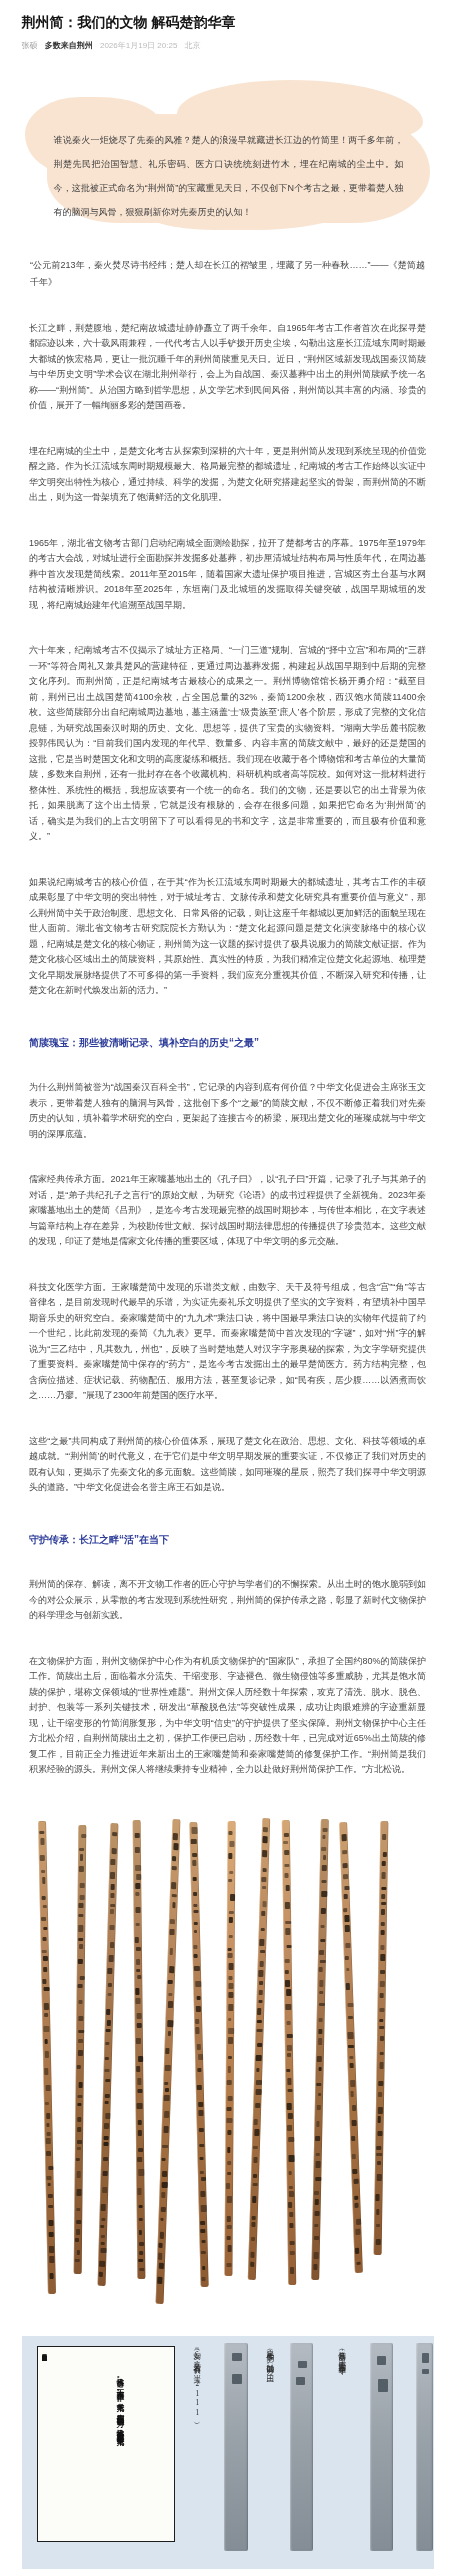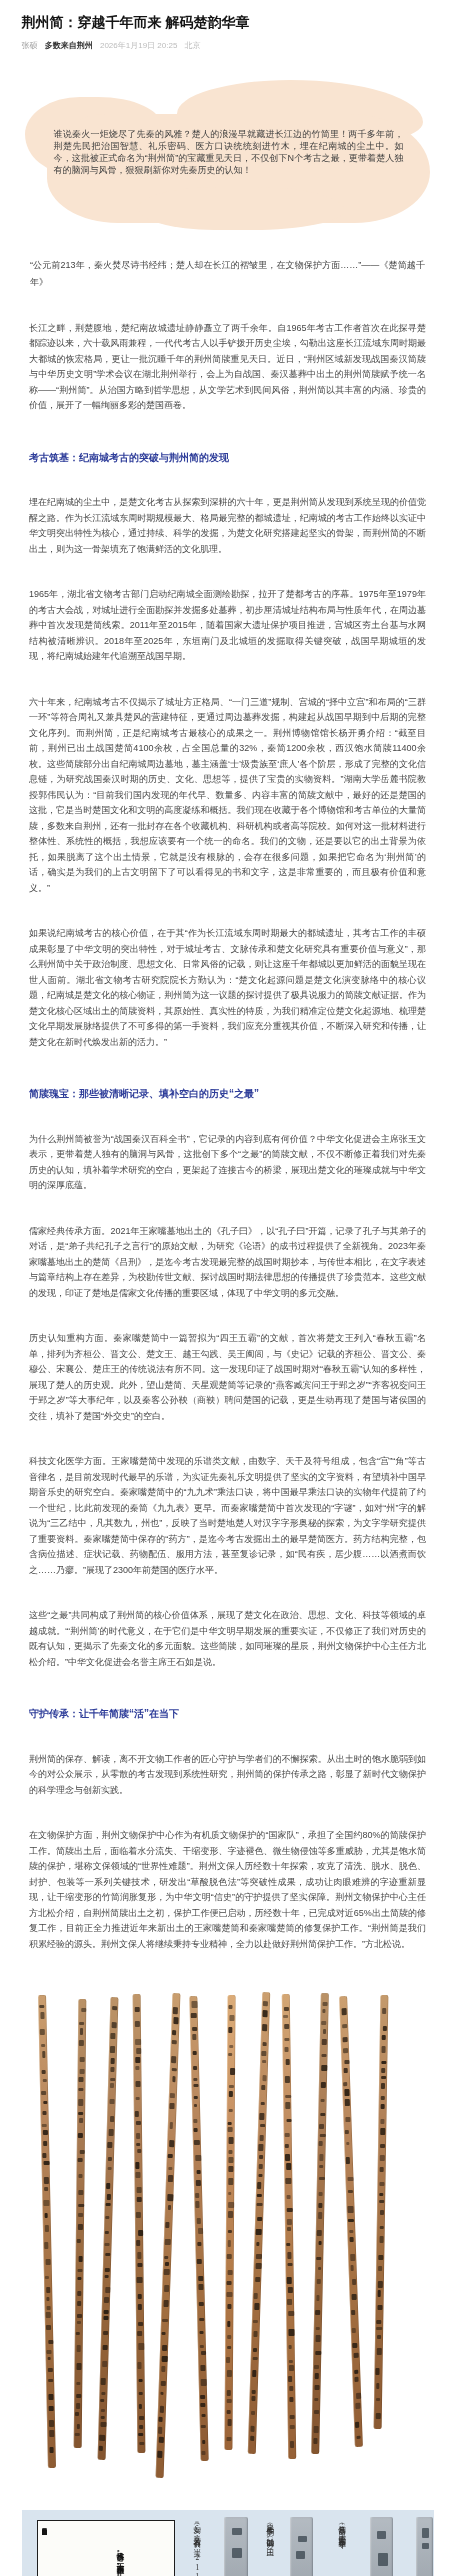--- a/index.html
+++ b/index.html
@@ -15,21 +15,21 @@
   .byline .account{color:#333333;font-weight:bold;}
   .byline .meta{color:#bcbcbc;}
 
   
   .intro-wrap{position:relative;margin:15.5px 21.6px 0;height:164px;}
   .blob{position:absolute;background:var(--blob,#f9e4d1);}
   .blob.b1{left:25px;top:47px;right:3.1px;height:109px;border-radius:62px 82px 77px 72px / 49px 59px 52px 46px;}
   .blob.b2{left:155px;top:13.4px;width:246px;height:68px;border-radius:58% 68% 52% 62% / 62% 78% 48% 58%;}
   .blob.b3{left:3.1px;top:30px;width:138px;height:78px;border-radius:55% 65% 58% 50% / 66% 55% 62% 72%;}
   .blob.b4{left:116px;top:120px;width:206px;height:43px;border-radius:48% 52% 55% 45% / 60% 65% 55% 62%;}
-  .intro-text{position:relative;z-index:1;padding:61px 30px 0 32px;font-size:9px;line-height:12px;color:#3e3e3e;text-align:justify;}
+  .intro-text{position:relative;z-index:1;padding:61px 30px 0 32px;font-size:9px;line-height:24px;color:#3e3e3e;text-align:justify;}
 
   .quote{margin:26px 30px 0;font-size:9px;line-height:17px;color:#454545;text-align:justify;}
   .para{margin:30px 29px 0;font-size:9px;line-height:15.5px;color:#474747;text-align:justify;}
   .section-heading{margin:37px 29px 0;font-size:10px;line-height:14.4px;font-weight:bold;color:var(--heading,#2f3e9a);}
 
   
   .figure1{position:relative;margin:40px auto 0;width:412px;height:489px;background:#ffffff;}
   .slip{position:absolute;top:0;width:7.7px;border-radius:2.1px;
         background:linear-gradient(180deg,#c89d6e 0%,#b5845a 28%,#a26f41 62%,#8d5b33 100%);
         box-shadow:inset 0.5px 0 0 rgba(255,245,225,.45), inset -0.5px 0 0 rgba(60,35,15,.35);}
@@ -52,55 +52,53 @@
         background:linear-gradient(180deg,#b4bbc2 0%,#99a1a9 45%,#848d95 100%);
         box-shadow:inset 1px 0 1.5px rgba(255,255,255,.35), inset -1px 0 1.5px rgba(40,50,60,.3);}
   .gray-slip .ink{position:absolute;background:#27323c;border-radius:1px;opacity:.65;}
 </style>
 </head>
 <body>
 
 <div class="page">
 
   <div class="header">
-    <h1 class="title">荆州简：穿越千年而来 解码楚韵华章</h1>
+    <h1 class="title">荆州简：我们的文物 解码楚韵华章</h1>
     <div class="byline">
       <span class="author">张硕</span>
       <span class="account">多数来自荆州</span>
       <span class="meta">2026年1月19日 20:25</span>
       <span class="meta">北京</span>
     </div>
   </div>
 
   <div class="intro-wrap">
     <div class="blob b2"></div>
     <div class="blob b3"></div>
     <div class="blob b1"></div>
     <div class="blob b4"></div>
     <div class="intro-text">谁说秦火一炬烧尽了先秦的风雅？楚人的浪漫早就藏进长江边的竹简里！两千多年前，荆楚先民把治国智慧、礼乐密码、医方口诀统统刻进竹木，埋在纪南城的尘土中。如今，这批被正式命名为“荆州简”的宝藏重见天日，不仅创下N个考古之最，更带着楚人独有的脑洞与风骨，狠狠刷新你对先秦历史的认知！</div>
   </div>
 
-  <p class="quote">“公元前213年，秦火焚尽诗书经纬；楚人却在长江的褶皱里，在文物保护方面……”——《楚简越千年》</p>
+  <p class="quote">“公元前213年，秦火焚尽诗书经纬；楚人却在长江的褶皱里，埋藏了另一种春秋……”——《楚简越千年》</p>
 
   <p class="para">长江之畔，荆楚腹地，楚纪南故城遗址静静矗立了两千余年。自1965年考古工作者首次在此探寻楚都踪迹以来，六十载风雨兼程，一代代考古人以手铲拨开历史尘埃，勾勒出这座长江流域东周时期最大都城的恢宏格局，更让一批沉睡千年的荆州简牍重见天日。近日，“荆州区域新发现战国秦汉简牍与中华历史文明”学术会议在湖北荆州举行，会上为自战国、秦汉墓葬中出土的荆州简牍赋予统一名称——“荆州简”。从治国方略到哲学思想，从文学艺术到民间风俗，荆州简以其丰富的内涵、珍贵的价值，展开了一幅绚丽多彩的楚国画卷。</p>
 
-  <h2 class="section-heading">考古筑基：纪南城考古的突破与荆州简的发现</h2>
   <p class="para">埋在纪南城的尘土中，是楚文化考古从探索到深耕的六十年，更是荆州简从发现到系统呈现的价值觉醒之路。作为长江流域东周时期规模最大、格局最完整的都城遗址，纪南城的考古工作始终以实证中华文明突出特性为核心，通过持续、科学的发掘，为楚文化研究搭建起坚实的骨架，而荆州简的不断出土，则为这一骨架填充了饱满鲜活的文化肌理。</p>
   <p class="para">1965年，湖北省文物考古部门启动纪南城全面测绘勘探，拉开了楚都考古的序幕。1975年至1979年的考古大会战，对城址进行全面勘探并发掘多处墓葬，初步厘清城址结构布局与性质年代，在周边墓葬中首次发现楚简线索。2011年至2015年，随着国家大遗址保护项目推进，宫城区夯土台基与水网结构被清晰辨识。2018年至2025年，东垣南门及北城垣的发掘取得关键突破，战国早期城垣的发现，将纪南城始建年代追溯至战国早期。</p>
   <p class="para">六十年来，纪南城考古不仅揭示了城址方正格局、“一门三道”规制、宫城的“择中立宫”和布局的“三群一环”等符合周礼又兼具楚风的营建特征，更通过周边墓葬发掘，构建起从战国早期到中后期的完整文化序列。而荆州简，正是纪南城考古最核心的成果之一。荆州博物馆馆长杨开勇介绍：“截至目前，荆州已出土战国楚简4100余枚，占全国总量的32%，秦简1200余枚，西汉饱水简牍11400余枚。这些简牍部分出自纪南城周边墓地，墓主涵盖‘士’级贵族至‘庶人’各个阶层，形成了完整的文化信息链，为研究战国秦汉时期的历史、文化、思想等，提供了宝贵的实物资料。”湖南大学岳麓书院教授郭伟民认为：“目前我们国内发现的年代早、数量多、内容丰富的简牍文献中，最好的还是楚国的这批，它是当时楚国文化和文明的高度凝练和概括。我们现在收藏于各个博物馆和考古单位的大量简牍，多数来自荆州，还有一批封存在各个收藏机构、科研机构或者高等院校。如何对这一批材料进行整体性、系统性的概括，我想应该要有一个统一的命名。我们的文物，还是要以它的出土背景为依托，如果脱离了这个出土情景，它就是没有根脉的，会存在很多问题，如果把它命名为‘荆州简’的话，确实是为我们的上古文明留下了可以看得见的书和文字，这是非常重要的，而且极有价值和意义。”</p>
   <p class="para">如果说纪南城考古的核心价值，在于其“作为长江流域东周时期最大的都城遗址，其考古工作的丰硕成果彰显了中华文明的突出特性，对于城址考古、文脉传承和楚文化研究具有重要价值与意义”，那么荆州简中关于政治制度、思想文化、日常风俗的记载，则让这座千年都城以更加鲜活的面貌呈现在世人面前。湖北省文物考古研究院院长方勤认为：“楚文化起源问题是楚文化演变脉络中的核心议题，纪南城是楚文化的核心物证，荆州简为这一议题的探讨提供了极具说服力的简牍文献证据。作为楚文化核心区域出土的简牍资料，其原始性、真实性的特质，为我们精准定位楚文化起源地、梳理楚文化早期发展脉络提供了不可多得的第一手资料，我们应充分重视其价值，不断深入研究和传播，让楚文化在新时代焕发出新的活力。”</p>
 
   <h2 class="section-heading">简牍瑰宝：那些被清晰记录、填补空白的历史“之最”</h2>
   <p class="para">为什么荆州简被誉为“战国秦汉百科全书”，它记录的内容到底有何价值？中华文化促进会主席张玉文表示，更带着楚人独有的脑洞与风骨，这批创下多个“之最”的简牍文献，不仅不断修正着我们对先秦历史的认知，填补着学术研究的空白，更架起了连接古今的桥梁，展现出楚文化的璀璨成就与中华文明的深厚底蕴。</p>
   <p class="para">儒家经典传承方面。2021年王家嘴墓地出土的《孔子曰》，以“孔子曰”开篇，记录了孔子与其弟子的对话，是“弟子共纪孔子之言行”的原始文献，为研究《论语》的成书过程提供了全新视角。2023年秦家嘴墓地出土的楚简《吕刑》，是迄今考古发现最完整的战国时期抄本，与传世本相比，在文字表述与篇章结构上存在差异，为校勘传世文献、探讨战国时期法律思想的传播提供了珍贵范本。这些文献的发现，印证了楚地是儒家文化传播的重要区域，体现了中华文明的多元交融。</p>
-  <p class="para">历史认知重构方面。秦家嘴楚简中一篇暂拟为“四王五霸”的文献，首次将楚文王列入“春秋五霸”名单，排列为齐桓公、晋文公、楚文王、越王勾践、吴王阖闾，与《史记》记载的齐桓公、晋文公、秦穆公、宋襄公、楚庄王的传统说法有所不同。这一发现印证了战国时期对“春秋五霸”认知的多样性，展现了楚人的历史观。此外，望山楚简、天星观楚简等记录的“燕客臧宾问王于郢之岁”“齐客祝窔问王于郢之岁”等大事纪年，以及秦客公孙鞅（商鞅）聘问楚国的记载，更是生动再现了楚国与诸侯国的交往，填补了楚国“外交史”的空白。</p>
   <p class="para">科技文化医学方面。王家嘴楚简中发现的乐谱类文献，由数字、天干及符号组成，包含“宫”“角”等古音律名，是目前发现时代最早的乐谱，为实证先秦礼乐文明提供了坚实的文字资料，有望填补中国早期音乐史的研究空白。秦家嘴楚简中的“九九术”乘法口诀，将中国最早乘法口诀的实物年代提前了约一个世纪，比此前发现的秦简《九九表》更早。而秦家嘴楚简中首次发现的“字谜”，如对“州”字的解说为“三乙结中，凡其数九，州也”，反映了当时楚地楚人对汉字字形奥秘的探索，为文字学研究提供了重要资料。秦家嘴楚简中保存的“药方”，是迄今考古发掘出土的最早楚简医方。药方结构完整，包含病位描述、症状记载、药物配伍、服用方法，甚至复诊记录，如“民有疾，居少腹……以酒煮而饮之……乃瘳。”展现了2300年前楚国的医疗水平。</p>
-  <p class="para">这些“之最”共同构成了荆州简的核心价值体系，展现了楚文化在政治、思想、文化、科技等领域的卓越成就。“‘荆州简’的时代意义，在于它们是中华文明早期发展的重要实证，不仅修正了我们对历史的既有认知，更揭示了先秦文化的多元面貌。这些简牍，如同璀璨的星辰，荆州文物保护中心主任方北松介绍。”中华文化促进会名誉主席王石如是说。</p>
-
-  <h2 class="section-heading">守护传承：让千年简牍“活”在当下</h2>
+  <p class="para">这些“之最”共同构成了荆州简的核心价值体系，展现了楚文化在政治、思想、文化、科技等领域的卓越成就。“‘荆州简’的时代意义，在于它们是中华文明早期发展的重要实证，不仅修正了我们对历史的既有认知，更揭示了先秦文化的多元面貌。这些简牍，如同璀璨的星辰，照亮了我们探寻中华文明源头的道路。”中华文化促进会名誉主席王石如是说。</p>
+
+  <h2 class="section-heading">守护传承：长江之畔“活”在当下</h2>
   <p class="para">荆州简的保存、解读，离不开文物工作者的匠心守护与学者们的不懈探索。从出土时的饱水脆弱到如今的对公众展示，从零散的考古发现到系统性研究，荆州简的保护传承之路，彰显了新时代文物保护的科学理念与创新实践。</p>
   <p class="para">在文物保护方面，荆州文物保护中心作为有机质文物保护的“国家队”，承担了全国约80%的简牍保护工作。简牍出土后，面临着水分流失、干缩变形、字迹褪色、微生物侵蚀等多重威胁，尤其是饱水简牍的保护，堪称文保领域的“世界性难题”。荆州文保人历经数十年探索，攻克了清洗、脱水、脱色、封护、包装等一系列关键技术，研发出“草酸脱色法”等突破性成果，成功让肉眼难辨的字迹重新显现，让干缩变形的竹简润胀复形，为中华文明“信史”的守护提供了坚实保障。荆州文物保护中心主任方北松介绍，自荆州简牍出土之初，保护工作便已启动，历经数十年，已完成对近65%出土简牍的修复工作，目前正全力推进近年来新出土的王家嘴楚简和秦家嘴楚简的修复保护工作。“荆州简是我们积累经验的源头。荆州文保人将继续秉持专业精神，全力以赴做好荆州简保护工作。”方北松说。</p>
 
   <div class="figure1" id="fig1">
       <div class="slip" style="left: 21.6px; top: 3.1px; height: 473px; transform: rotate(-1.2deg); filter: brightness(1.00827);">
         <div class="ink" style="top: 10.4px; left: 1.4px; width: 4.5px; height: 3.1px; opacity: 0.68;"></div>
         <div class="ink" style="top: 17px; left: 1.9px; width: 4.5px; height: 6.7px; opacity: 0.58;"></div>
         <div class="ink" style="top: 34px; left: 1.1px; width: 4.6px; height: 5.6px; opacity: 0.56;"></div>
         <div class="ink" style="top: 49px; left: 1.9px; width: 4.6px; height: 3.3px; opacity: 0.53;"></div>
         <div class="ink" style="top: 56px; left: 2.5px; width: 3.9px; height: 7px; opacity: 0.65;"></div>

